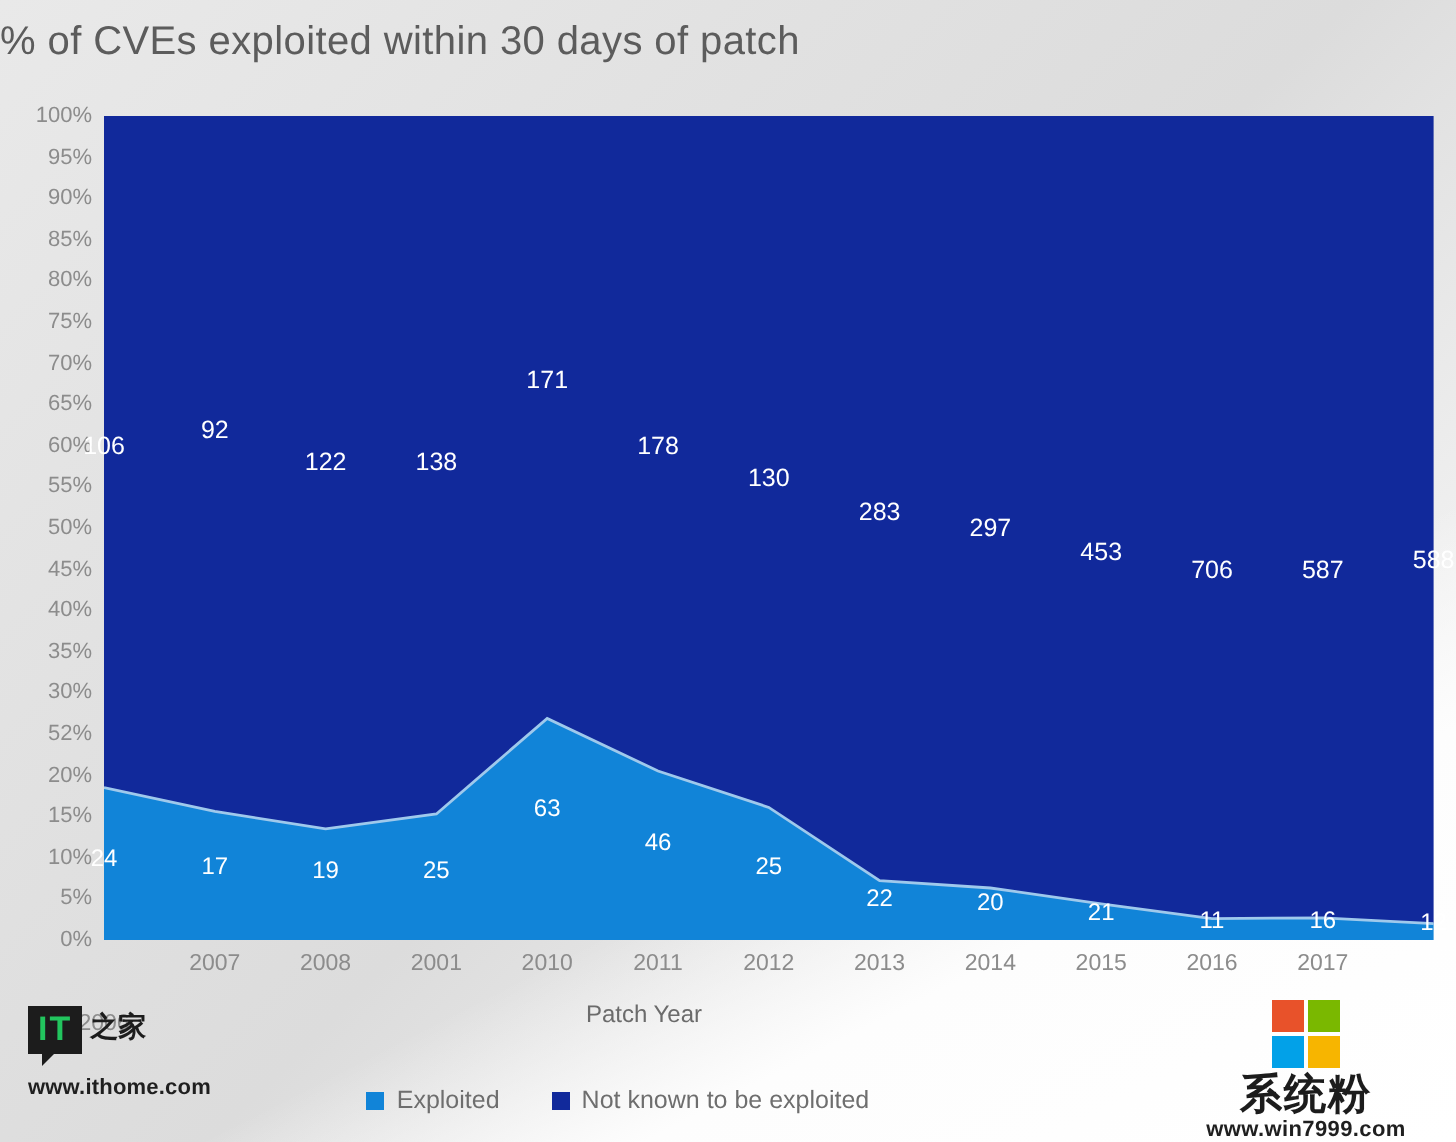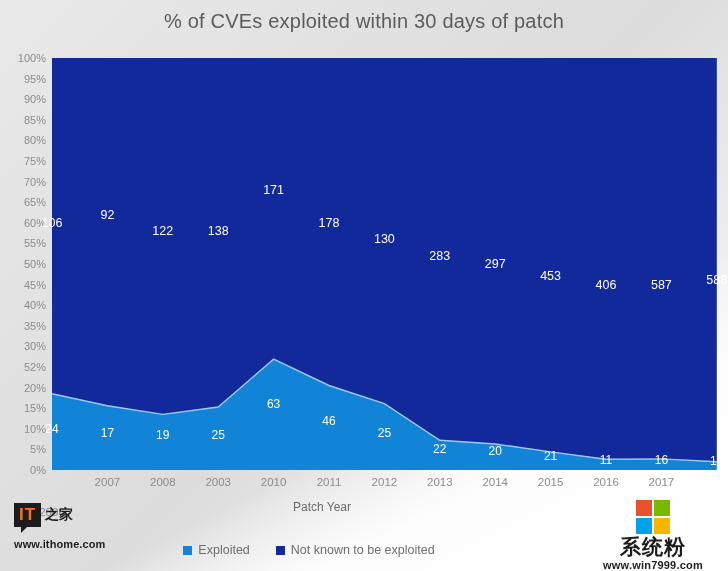--- a/index.html
+++ b/index.html
@@ -29,21 +29,21 @@
     width: 728px; height: 571px;
     background: linear-gradient(-27deg, #ffffff 0%, #fdfdfd 22%, rgba(255,255,255,0) 34%);
     pointer-events: none;
   }
 
   
   #chart-title {
     position: absolute;
     left: 0; top: 10px;
     width: 728px;
-    text-align: center;
+    text-align: left;
     font-size: 20px;
     color: #5c5c5c;
     letter-spacing: .2px;
     white-space: nowrap;
   }
 
   
   #plot-wrap {
     position: absolute;
     left: 52px;
@@ -147,21 +147,21 @@
   }
   #wm-left-logo {
     display: flex;
     align-items: flex-start;
     gap: 4px;
     height: 30px;
   }
   .it-badge {
     position: relative;
     background: #1c1c1c;
-    color: #f97316;
+    color: #22c55e;
     font-weight: bold;
     font-size: 17px;
     line-height: 21px;
     padding: 1px 5px 2px 5px;
     letter-spacing: 1px;
     font-family: "Liberation Sans", sans-serif;
   }
   .it-badge::after {
     content: "";
     position: absolute;
@@ -262,21 +262,21 @@
   <div class="dlabel upper" style="left: 0px; top: 164.8px;">106</div>
       <div class="dlabel upper" style="left: 55.4px; top: 156.56px;">92</div>
       <div class="dlabel upper" style="left: 110.8px; top: 173.04px;">122</div>
       <div class="dlabel upper" style="left: 166.2px; top: 173.04px;">138</div>
       <div class="dlabel upper" style="left: 221.6px; top: 131.84px;">171</div>
       <div class="dlabel upper" style="left: 277px; top: 164.8px;">178</div>
       <div class="dlabel upper" style="left: 332.4px; top: 181.28px;">130</div>
       <div class="dlabel upper" style="left: 387.8px; top: 197.76px;">283</div>
       <div class="dlabel upper" style="left: 443.2px; top: 206px;">297</div>
       <div class="dlabel upper" style="left: 498.6px; top: 218.36px;">453</div>
-      <div class="dlabel upper" style="left: 554px; top: 226.6px;">406</div>
+      <div class="dlabel upper" style="left: 554px; top: 226.6px;">706</div>
       <div class="dlabel upper" style="left: 609.4px; top: 226.6px;">587</div>
       <div class="dlabel upper" style="left: 664.8px; top: 222.48px;">588</div>
       <div class="dlabel lower" style="left: 0px; top: 370.8px;">24</div>
       <div class="dlabel lower" style="left: 55.4px; top: 374.92px;">17</div>
       <div class="dlabel lower" style="left: 110.8px; top: 376.98px;">19</div>
       <div class="dlabel lower" style="left: 166.2px; top: 376.98px;">25</div>
       <div class="dlabel lower" style="left: 221.6px; top: 346.08px;">63</div>
       <div class="dlabel lower" style="left: 277px; top: 362.56px;">46</div>
       <div class="dlabel lower" style="left: 332.4px; top: 374.92px;">25</div>
       <div class="dlabel lower" style="left: 387.8px; top: 391.4px;">22</div>
@@ -284,21 +284,21 @@
       <div class="dlabel lower" style="left: 498.6px; top: 397.58px;">21</div>
       <div class="dlabel lower" style="left: 554px; top: 401.7px;">11</div>
       <div class="dlabel lower" style="left: 609.4px; top: 401.7px;">16</div>
       <div class="dlabel lower" style="left: 664.8px; top: 402.936px;">12</div>
     </div>
 
   <div id="x-axis">
       <div class="x-tick" style="left: 0px; margin-top: 30px;">2006</div>
       <div class="x-tick" style="left: 55.4px;">2007</div>
       <div class="x-tick" style="left: 110.8px;">2008</div>
-      <div class="x-tick" style="left: 166.2px;">2003</div>
+      <div class="x-tick" style="left: 166.2px;">2001</div>
       <div class="x-tick" style="left: 221.6px;">2010</div>
       <div class="x-tick" style="left: 277px;">2011</div>
       <div class="x-tick" style="left: 332.4px;">2012</div>
       <div class="x-tick" style="left: 387.8px;">2013</div>
       <div class="x-tick" style="left: 443.2px;">2014</div>
       <div class="x-tick" style="left: 498.6px;">2015</div>
       <div class="x-tick" style="left: 554px;">2016</div>
       <div class="x-tick" style="left: 609.4px;">2017</div>
     </div>
   <div id="x-axis-title">Patch Year</div>

